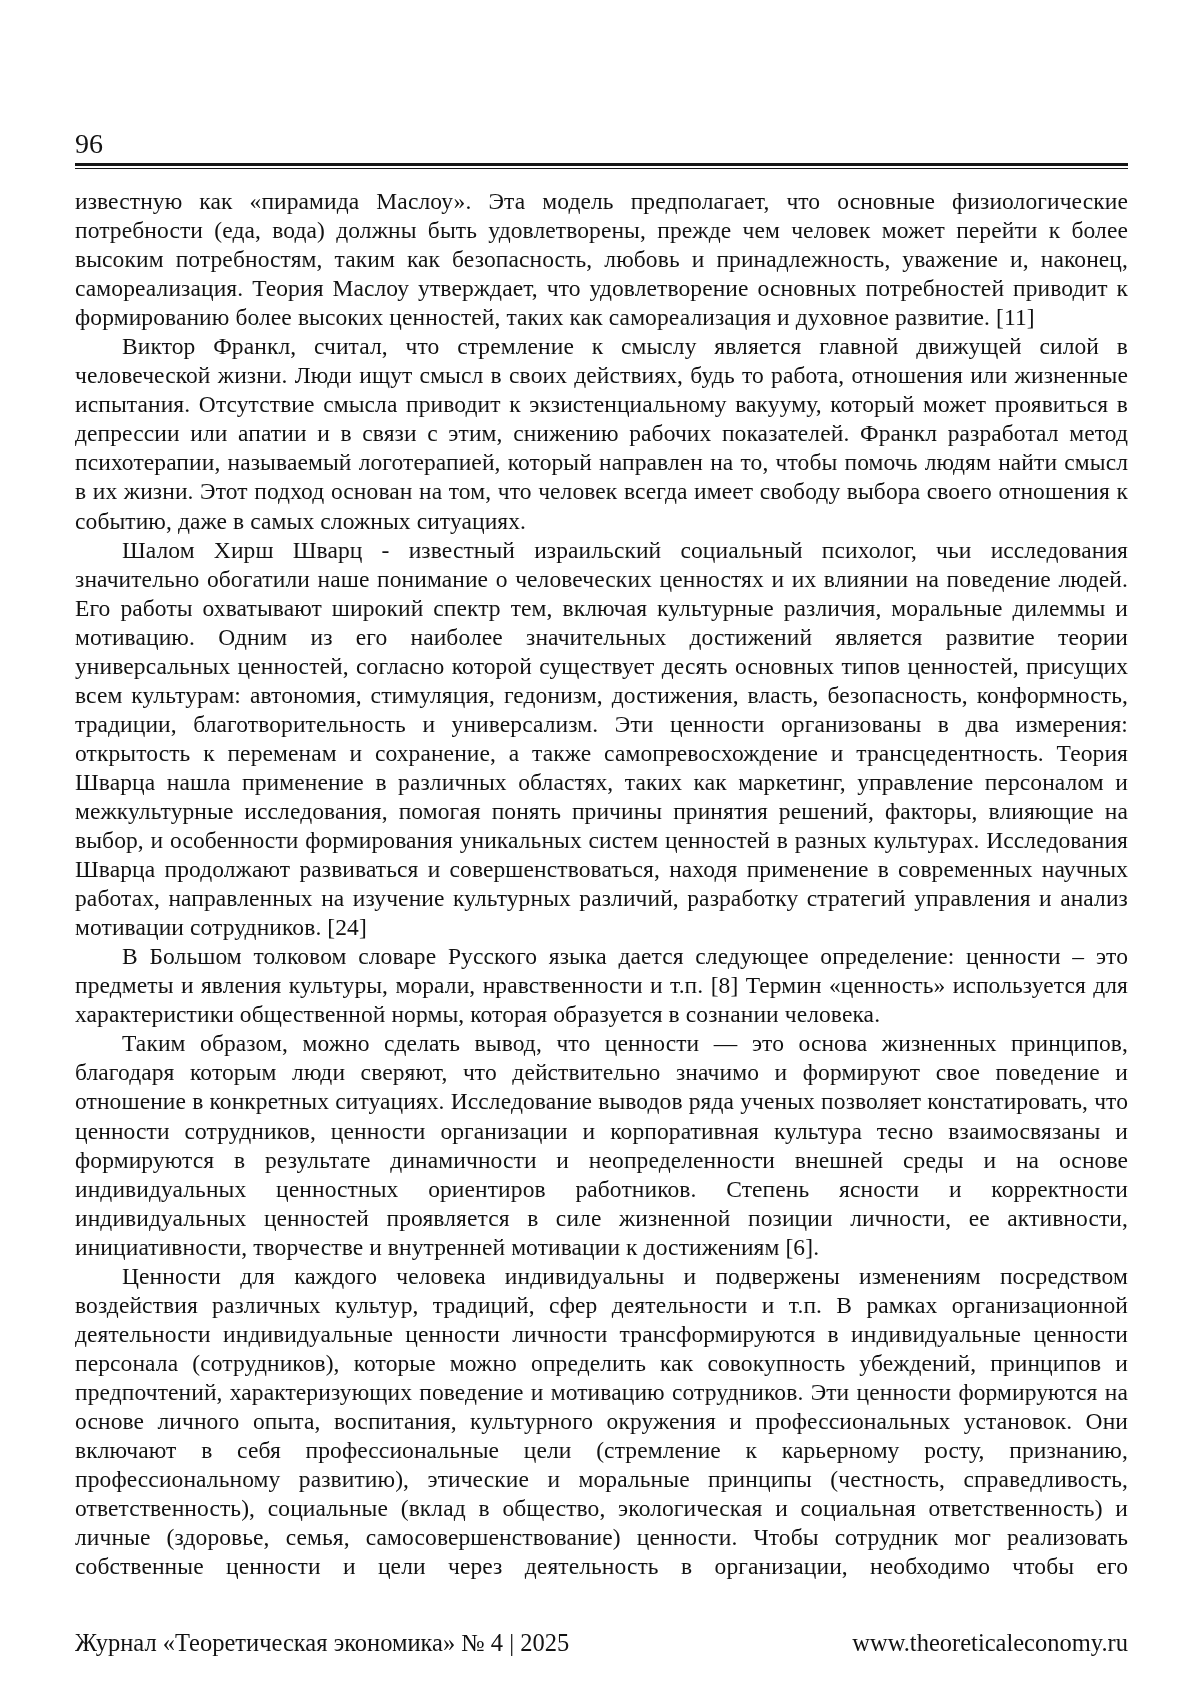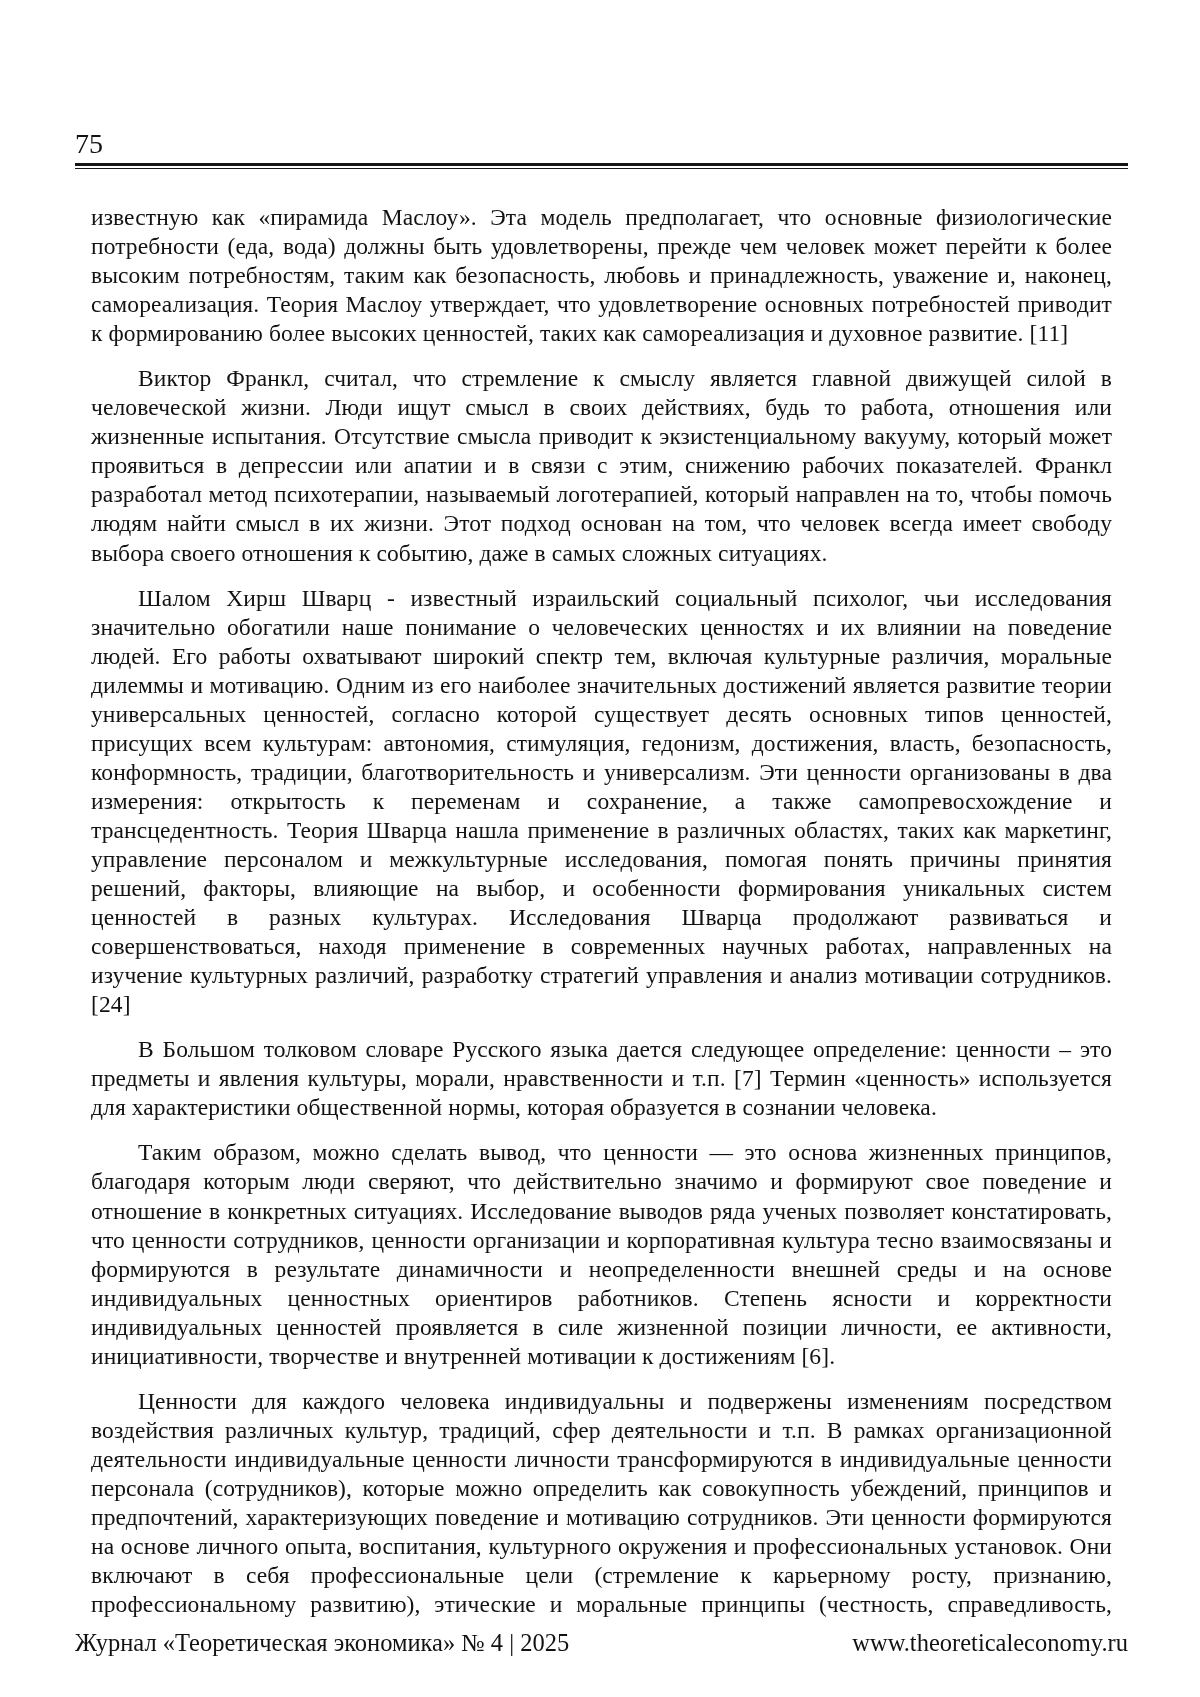--- a/index.html
+++ b/index.html
@@ -61,21 +61,21 @@
     left: 75px;
     width: 1053px;
     max-height: 1430px;
     overflow: hidden;
     text-align: justify;
     font-size: 23.5px;
     line-height: 29.05px;
     letter-spacing: 0.1px;
   }
   .para {
-    margin: 16px;
+    margin: 0;
     padding: 0;
     text-indent: 47px;
   }
   .para.continued {
     text-indent: 0;
   }
   .para.continues-next {
     text-align-last: justify;
   }
   
@@ -91,30 +91,30 @@
     line-height: 1.2;
   }
 </style>
 </head>
 <body>
 
 <div class="page">
 
   <header class="page-header">
     <div class="header-row">
-      <span class="page-number">75</span>
+      <span class="page-number">96</span>
     </div>
     <div class="header-rule"></div>
   </header>
 
   <main class="body-text">
     <p class="para continued">известную как «пирамида Маслоу». Эта модель предполагает, что основные физиологические потребности (еда, вода) должны быть удовлетворены, прежде чем человек может перейти к более высоким потребностям, таким как безопасность, любовь и принадлежность, уважение и, наконец, самореализация. Теория Маслоу утверждает, что удовлетворение основных потребностей приводит к формированию более высоких ценностей, таких как самореализация и духовное развитие. [11]</p>
     <p class="para">Виктор Франкл, считал, что стремление к смыслу является главной движущей силой в человеческой жизни. Люди ищут смысл в своих действиях, будь то работа, отношения или жизненные испытания. Отсутствие смысла приводит к экзистенциальному вакууму, который может проявиться в депрессии или апатии и в связи с этим, снижению рабочих показателей. Франкл разработал метод психотерапии, называемый логотерапией, который направлен на то, чтобы помочь людям найти смысл в их жизни. Этот подход основан на том, что человек всегда имеет свободу выбора своего отношения к событию, даже в самых сложных ситуациях.</p>
     <p class="para">Шалом Хирш Шварц - известный израильский социальный психолог, чьи исследования значительно обогатили наше понимание о человеческих ценностях и их влиянии на поведение людей. Его работы охватывают широкий спектр тем, включая культурные различия, моральные дилеммы и мотивацию. Одним из его наиболее значительных достижений является развитие теории универсальных ценностей, согласно которой существует десять основных типов ценностей, присущих всем культурам: автономия, стимуляция, гедонизм, достижения, власть, безопасность, конформность, традиции, благотворительность и универсализм. Эти ценности организованы в два измерения: открытость к переменам и сохранение, а также самопревосхождение и трансцедентность. Теория Шварца нашла применение в различных областях, таких как маркетинг, управление персоналом и межкультурные исследования, помогая понять причины принятия решений, факторы, влияющие на выбор, и особенности формирования уникальных систем ценностей в разных культурах. Исследования Шварца продолжают развиваться и совершенствоваться, находя применение в современных научных работах, направленных на изучение культурных различий, разработку стратегий управления и анализ мотивации сотрудников. [24]</p>
-    <p class="para">В Большом толковом словаре Русского языка дается следующее определение: ценности – это предметы и явления культуры, морали, нравственности и т.п. [7] Термин «ценность» используется для характеристики общественной нормы, которая образуется в сознании человека.</p>
+    <p class="para">В Большом толковом словаре Русского языка дается следующее определение: ценности – это предметы и явления культуры, морали, нравственности и т.п. [8] Термин «ценность» используется для характеристики общественной нормы, которая образуется в сознании человека.</p>
     <p class="para">Таким образом, можно сделать вывод, что ценности — это основа жизненных принципов, благодаря которым люди сверяют, что действительно значимо и формируют свое поведение и отношение в конкретных ситуациях. Исследование выводов ряда ученых позволяет констатировать, что ценности сотрудников, ценности организации и корпоративная культура тесно взаимосвязаны и формируются в результате динамичности и неопределенности внешней среды и на основе индивидуальных ценностных ориентиров работников. Степень ясности и корректности индивидуальных ценностей проявляется в силе жизненной позиции личности, ее активности, инициативности, творчестве и внутренней мотивации к достижениям [6].</p>
     <p class="para continues-next">Ценности для каждого человека индивидуальны и подвержены изменениям посредством воздействия различных культур, традиций, сфер деятельности и т.п. В рамках организационной деятельности индивидуальные ценности личности трансформируются в индивидуальные ценности персонала (сотрудников), которые можно определить как совокупность убеждений, принципов и предпочтений, характеризующих поведение и мотивацию сотрудников. Эти ценности формируются на основе личного опыта, воспитания, культурного окружения и профессиональных установок. Они включают в себя профессиональные цели (стремление к карьерному росту, признанию, профессиональному развитию), этические и моральные принципы (честность, справедливость, ответственность), социальные (вклад в общество, экологическая и социальная ответственность) и личные (здоровье, семья, самосовершенствование) ценности. Чтобы сотрудник мог реализовать собственные ценности и цели через деятельность в организации, необходимо чтобы его</p>
   </main>
 
   <footer class="page-footer">
     <span>Журнал «Теоретическая экономика» № 4 | 2025</span>
     <span>www.theoreticaleconomy.ru</span>
   </footer>
 
 </div>

